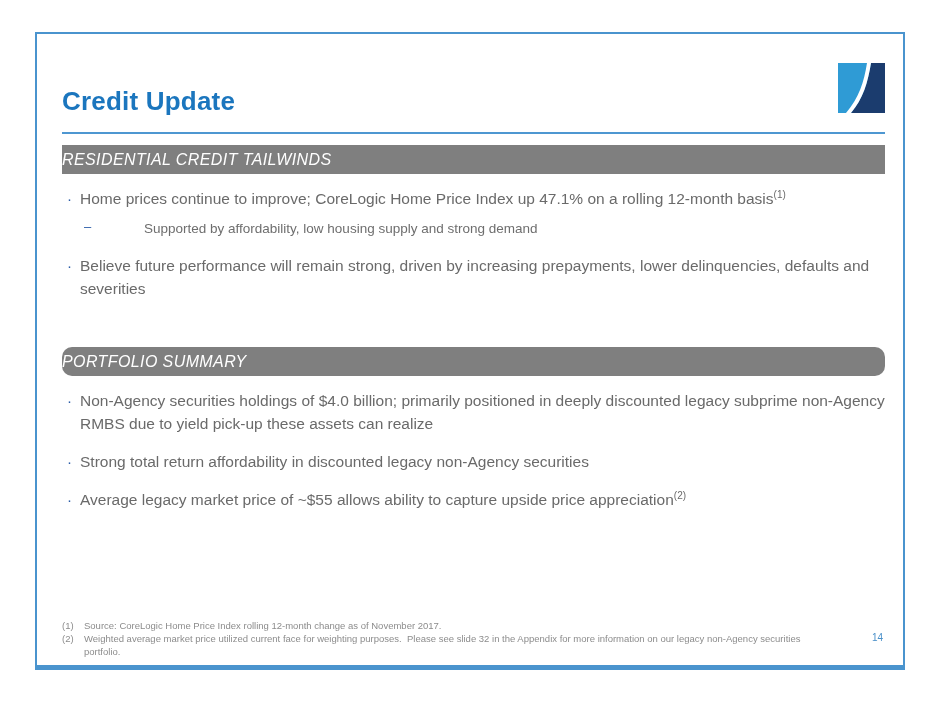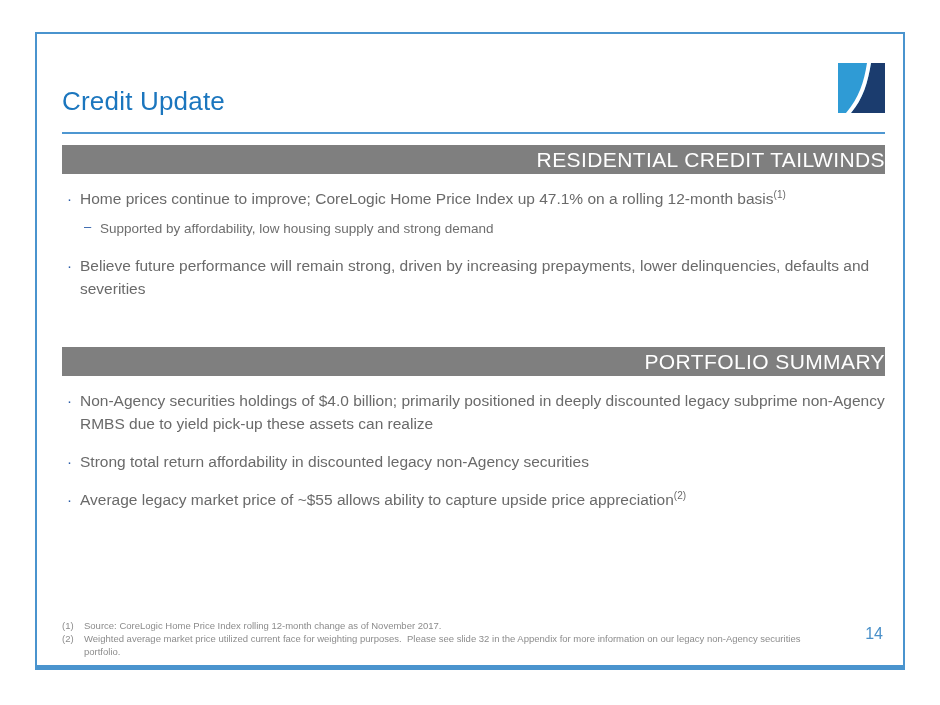--- a/index.html
+++ b/index.html
@@ -19,40 +19,41 @@
     border-bottom-width: 5px;
     background: #ffffff;
   }
   .content {
     position: absolute;
     left: 25px; right: 18px; top: 0;
   }
   .slide-title {
     margin: 52px 0 0 0;
     font-size: 26px;
-    font-weight: 400;
+    font-weight: 700;
     color: #1B76BE;
     letter-spacing: 0.2px;
   }
   .title-rule {
     margin-top: 15px;
     height: 0;
     border-top: 2px solid #4E97D1;
   }
   .banner {
     margin-top: 11px;
     height: 29px;
     background: #7F7F7F;
     color: #ffffff;
-    font-size: 21px;
+    font-size: 16px;
     letter-spacing: 0.4px;
-    text-align: right;
+    text-align: left;
     line-height: 29px;
+    font-style: italic;
   }
-  .banner.second { margin-top: 47px; }
+  .banner.second { margin-top: 47px; border-radius: 10px; }
   .bullet-row {
     display: flex;
     align-items: flex-start;
     margin-top: 13px;
     color: #6A6A6A;
     font-size: 15.5px;
     line-height: 23px;
   }
   .bullet-row .marker {
     flex: 0 0 18px;
@@ -69,21 +70,21 @@
     font-size: 13.5px;
     line-height: 19px;
   }
   .sub-bullet-row .marker {
     flex: 0 0 16px;
     color: #2A5CA8;
     font-size: 13px;
     position: relative;
     top: -2px;
   }
-  .sub-bullet-row .btext { flex: 1; }
+  .sub-bullet-row .btext { flex: 1; margin-left: 44px; }
   .gap-lg { margin-top: 16px; }
   .gap-xl { margin-top: 15px; }
   sup.fn-ref {
     font-size: 10px;
     vertical-align: super;
     line-height: 0;
   }
   .footnotes {
     position: absolute;
     left: 25px; right: 90px;
@@ -92,21 +93,21 @@
     font-size: 9.5px;
     line-height: 13px;
   }
   .footnote-row { display: flex; }
   .footnote-row .fn-num { flex: 0 0 22px; }
   .footnote-row .fn-text { flex: 1; white-space: pre-wrap; }
   .page-number {
     position: absolute;
     right: 20px; bottom: 22px;
     color: #4A90C9;
-    font-size: 16px;
+    font-size: 10px;
   }
   .logo {
     position: absolute;
     top: 29px; right: 18px;
     width: 47px; height: 50px;
   }
 </style>
 </head>
 <body>
 

